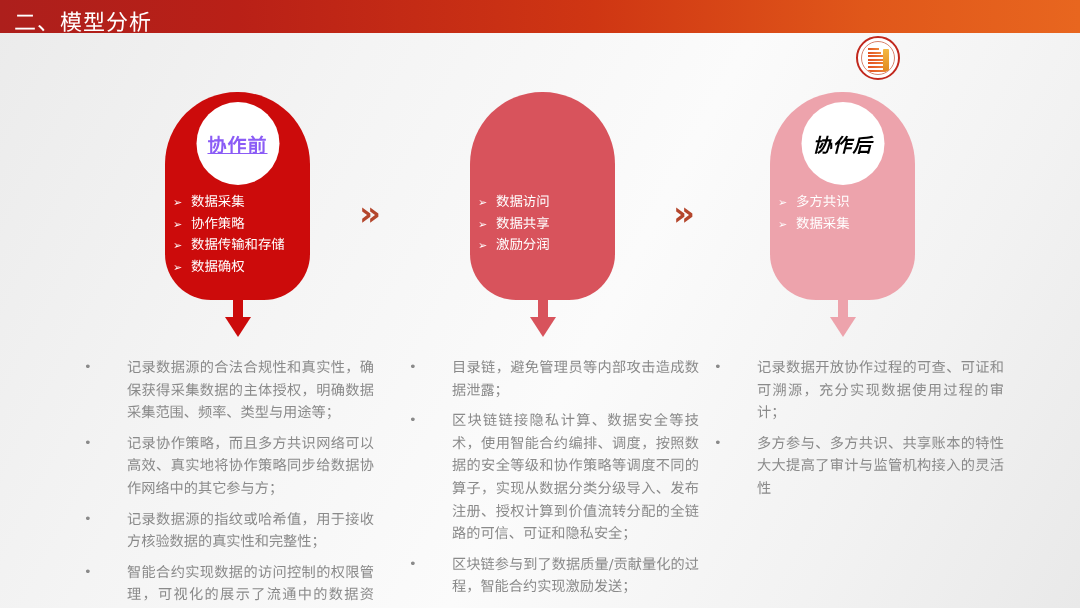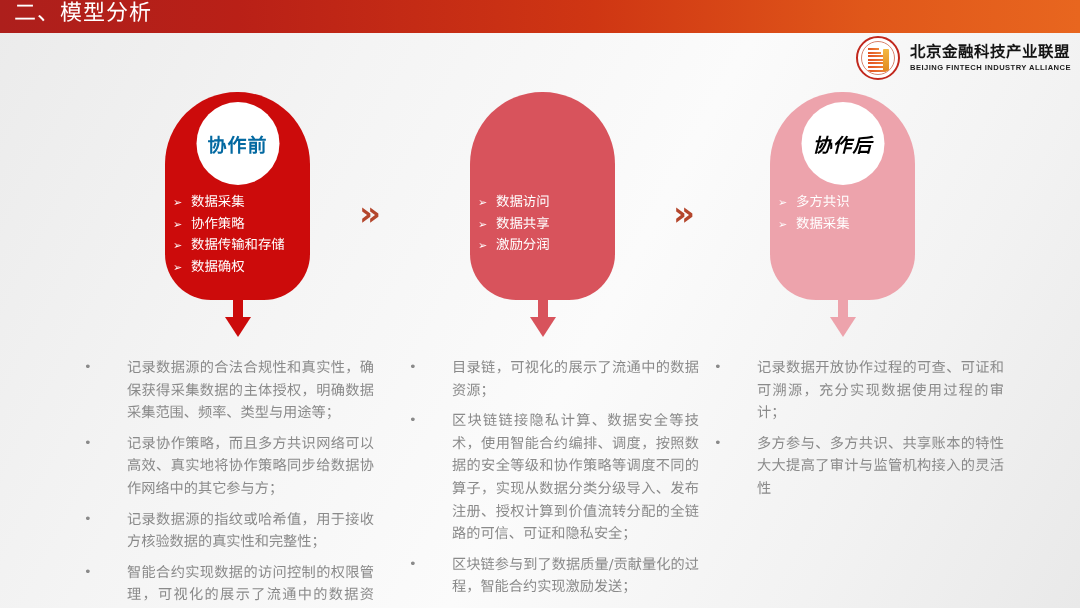--- a/index.html
+++ b/index.html
@@ -26,27 +26,27 @@
   .header-bar {
     position: absolute;
     left: 0; top: 0;
     width: 1080px;
     height: 33px;
     background: linear-gradient(to right, #ad1f1c 0%, #b92017 22%, #cf3613 55%, #e0571a 80%, #e8661f 100%);
   }
   .header-title {
     position: absolute;
     left: 14px;
-    top: 0;
+    top: 8px;
     font-size: 22px;
     line-height: 30px;
     color: #ffffff;
     letter-spacing: 1px;
     white-space: nowrap;
-    font-family: Liberation Mono, monospace;
+    font-family: Liberation Sans, sans-serif;
   }
 
   
   .logo-block {
     position: absolute;
     left: 855px;
     top: 33px;
     width: 215px;
     height: 50px;
     display: flex;
@@ -152,21 +152,21 @@
     display: flex;
     align-items: center;
     justify-content: center;
   }
   .capsule-circle span {
     font-size: 19px;
     font-weight: bold;
     letter-spacing: 1px;
     font-family: "DejaVu Sans", "Liberation Sans", sans-serif;
   }
-  .c1-label { color: #0369a1; }
+  .c1-label { color: #8b5cf6; text-decoration: underline; }
   .c2-label { color: #d8535c; }
   .c3-label { color: #000000; font-style: italic; }
 
   .capsule-list {
     position: absolute;
     left: 8px;
     top: 100px;
     right: 4px;
     margin: 0;
     padding: 0;
@@ -280,24 +280,20 @@
             <i></i>
             <i></i>
             <i></i>
             <i></i>
             <i></i>
             <i></i>
         </div>
         <div class="seal-tower"></div>
       </div>
     </div>
-    <div class="logo-text">
-      <div class="logo-cn">北京金融科技产业联盟</div>
-      <div class="logo-en">BEIJING  FINTECH  INDUSTRY  ALLIANCE</div>
-    </div>
   </div>
 
   <div class="capsule capsule-1">
     <div class="capsule-circle">
       <span class="c1-label">协作前</span>
     </div>
     <ul class="capsule-list">
       <li>
           <span class="marker">➢</span>
           <span>数据采集</span>
@@ -384,21 +380,21 @@
           <span class="dot">•</span>
           <span class="txt">智能合约实现数据的访问控制的权限管理，可视化的展示了流通中的数据资源；</span>
         </li>
     </ul>
   </div>
 
   <div class="col col-2">
     <ul>
       <li>
           <span class="dot">•</span>
-          <span class="txt">目录链，可视化的展示了流通中的数据资源；</span>
+          <span class="txt">目录链，避免管理员等内部攻击造成数据泄露；</span>
         </li>
       <li>
           <span class="dot">•</span>
           <span class="txt">区块链链接隐私计算、数据安全等技术，使用智能合约编排、调度，按照数据的安全等级和协作策略等调度不同的算子，实现从数据分类分级导入、发布注册、授权计算到价值流转分配的全链路的可信、可证和隐私安全；</span>
         </li>
       <li>
           <span class="dot">•</span>
           <span class="txt">区块链参与到了数据质量/贡献量化的过程，智能合约实现激励发送；</span>
         </li>
     </ul>

